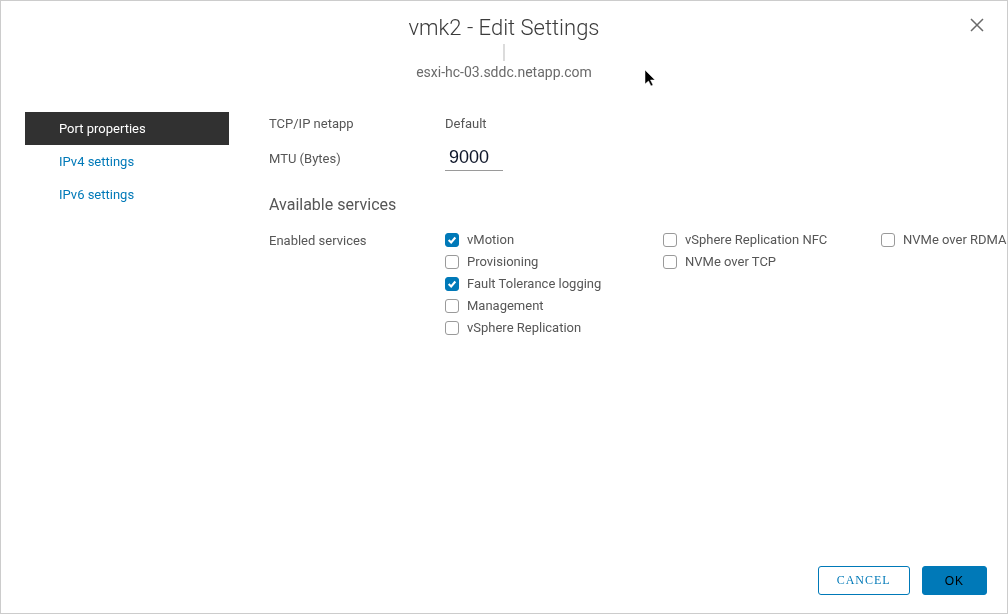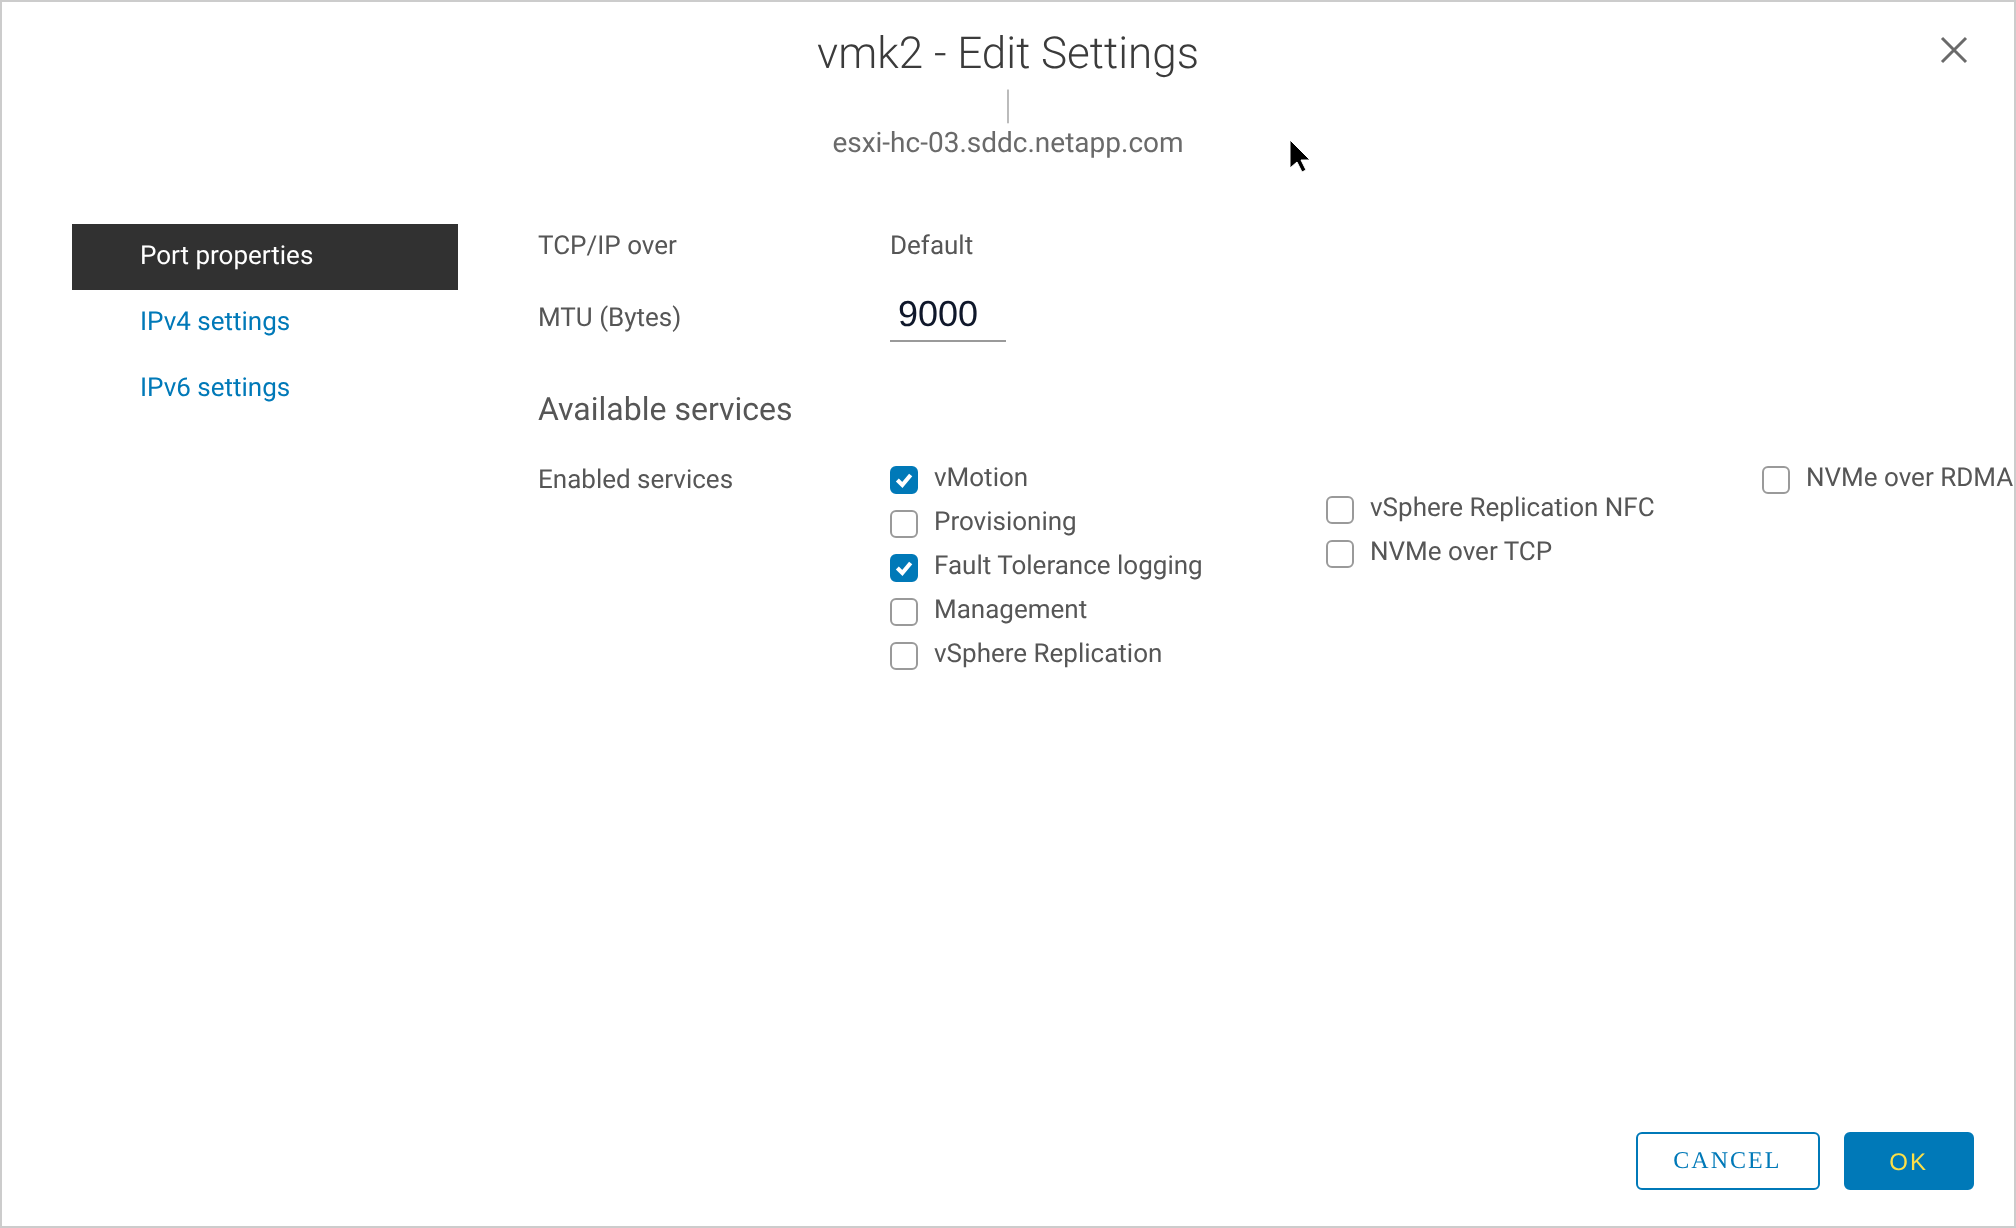--- a/index.html
+++ b/index.html
@@ -63,21 +63,21 @@
     .sidebar {
       width: 228px;
       padding: 18px 0;
       flex-shrink: 0;
     }
     .sidebar-item {
       padding: 9px 24px 9px 34px;
       font-size: 13px;
       color: #0079b8;
       cursor: pointer;
-      margin-left: 35px;
+      margin-left: 24px;
       margin-right: 0;
     }
     .sidebar-item.active {
       background: #313131;
       color: #fff;
     }
     .content {
       flex: 1;
       padding: 22px 24px 0 40px;
     }
@@ -124,21 +124,21 @@
     .services-grid {
       display: flex;
       gap: 40px;
     }
     .services-col {
       display: flex;
       flex-direction: column;
       gap: 7px;
     }
     .services-col.col-1 { width: 178px; }
-    .services-col.col-2 { width: 178px; margin-top: 15px; }
+    .services-col.col-2 { width: 178px; }
     .services-col.col-3 { width: 178px; }
     .chk {
       display: flex;
       align-items: center;
       gap: 8px;
       cursor: pointer;
       font-size: 13px;
       color: #565656;
     }
     .chk-box {
@@ -181,21 +181,21 @@
     }
     .btn-secondary {
       background: #fff;
       border: 1px solid #0079b8;
       color: #0079b8;
       font-family: Liberation Serif, serif;
     }
     .btn-primary {
       background: #0079b8;
       border: 1px solid #0079b8;
-      color: #fde047;
+      color: #000000;
       padding: 6px 22px;
     }
     .cursor-arrow {
       position: absolute;
       left: 645px;
       top: 70px;
       pointer-events: none;
     }
   </style>
 </head>
@@ -224,21 +224,21 @@
         <span>IPv4 settings</span>
       </div>
       <div class="sidebar-item">
         <span>IPv6 settings</span>
       </div>
     </div>
 
     <div class="content">
 
       <div class="form-row">
-        <div class="form-label">TCP/IP over</div>
+        <div class="form-label">TCP/IP netapp</div>
         <div class="form-value">Default</div>
       </div>
 
       <div class="form-row">
         <div class="form-label">MTU (Bytes)</div>
         <input class="mtu-input" type="text" value="9000" style="">
       </div>
 
       <div class="section-title">Available services</div>
 

